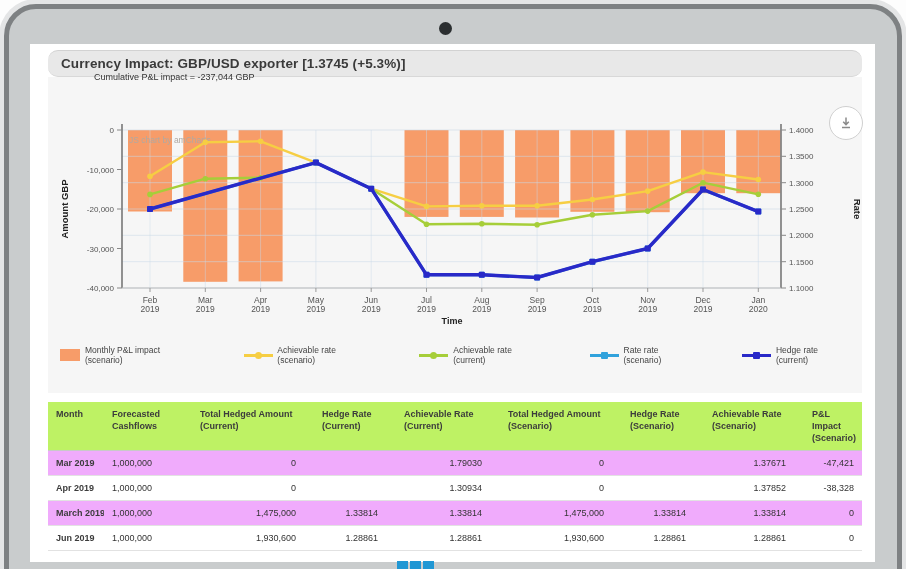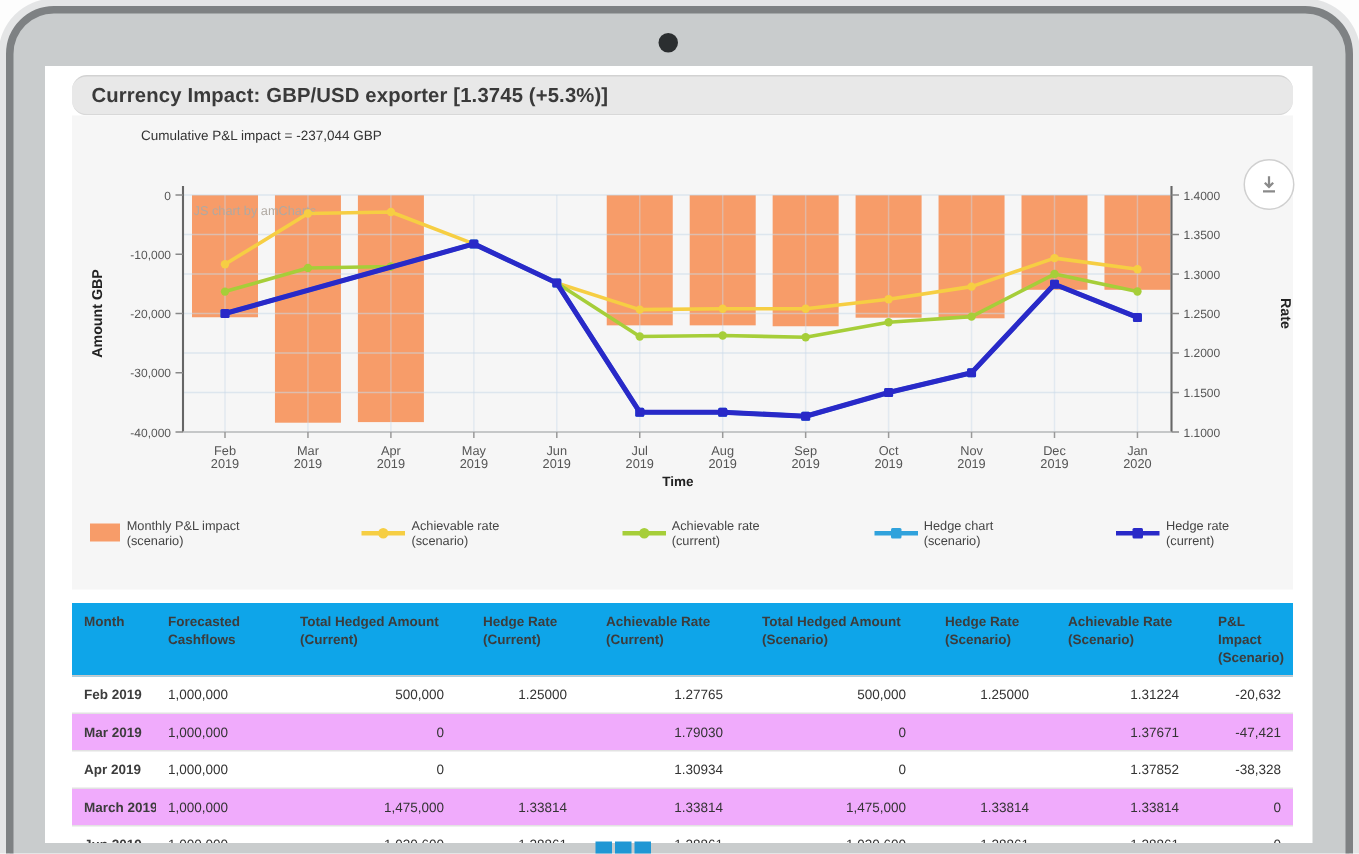--- a/index.html
+++ b/index.html
@@ -10,36 +10,36 @@
           box-shadow:0 0 0 5px #e4e5e6;}
   .webcam{position:absolute;left:439px;top:22px;width:13px;height:13px;border-radius:50%;
           background:#2b2e30;z-index:3;}
   .screen{position:absolute;left:30px;top:44px;width:845px;height:518px;background:#ffffff;
           overflow:hidden;z-index:2;}
   .panel-header{position:absolute;left:18px;top:6px;width:814px;height:27px;background:#e8e8e8;
           border-top:1px solid #d2d2d2;border-bottom:1px solid #d8d8d8;box-sizing:border-box;border-radius:10px;}
   .panel-title{font-size:13.5px;font-weight:bold;color:#3a3a3a;line-height:25px;padding-left:13px;
           letter-spacing:.1px;}
   .chart-card{position:absolute;left:18px;top:33px;width:814px;height:316px;background:#f6f6f6;}
-  .chart-subtitle{position:absolute;left:64px;top:41px;font-size:9px;color:#333;}
+  .chart-subtitle{position:absolute;left:64px;top:28px;font-size:9px;color:#333;}
   #chart-svg{position:absolute;left:18px;top:56px;}
   .export-btn{position:absolute;left:799px;top:62px;width:34px;height:34px;border-radius:50%;
           background:#fff;border:1px solid #d0d0d0;display:flex;align-items:center;
           justify-content:center;cursor:pointer;box-sizing:border-box;}
   .legend{position:absolute;left:30px;top:301px;width:792px;display:flex;
           justify-content:space-between;align-items:center;gap:44px;}
   .legend-item{display:flex;align-items:center;gap:5px;font-size:8.5px;color:#444;cursor:pointer;}
   .lg-bar{width:20px;height:12px;display:inline-block;}
   .lg-line{position:relative;width:29px;height:11px;display:inline-block;}
   .lg-line .ln{position:absolute;left:0;top:4px;width:29px;height:3px;}
   .lg-line .dot{position:absolute;left:11px;top:2px;width:7px;height:7px;border-radius:50%;}
   .lg-line .sq{position:absolute;left:11px;top:2px;width:7px;height:7px;border-radius:1px;}
   table.data-table{position:absolute;left:18px;top:358px;width:814px;border-collapse:collapse;
           font-size:9px;table-layout:fixed;}
-  .data-table th{background:#0ea5e9;font-weight:bold;color:#3c3c3c;text-align:left;
+  .data-table th{background:#bef264;font-weight:bold;color:#3c3c3c;text-align:left;
           padding:6px 6px 6px 8px;vertical-align:top;border-bottom:1px solid #c9c9c9;line-height:1.35;margin-left:36px;}
   .data-table td{padding:7px 8px;color:#333;border-bottom:1px solid #e2e2e2;white-space:nowrap;
           overflow:hidden;}
   .data-table tr.alt{background:#f0abfc;}
   .data-table td.num{text-align:right;padding-right:18px;}
   .data-table td.pnl{text-align:right;padding-right:8px;}
   .data-table td.month{font-weight:bold;color:#3c3c3c;}
   .bottom-logo{position:absolute;left:397px;top:561px;display:flex;gap:2px;z-index:4;}
   .bottom-logo span{width:11px;height:10px;background:#2097d4;display:inline-block;}
 </style>
@@ -228,21 +228,21 @@
           <span class="ln" style="background: rgb(166, 206, 57);"></span>
           <span class="dot" style="background: rgb(166, 206, 57);"></span>
         </span>
         <span>Achievable rate (current)</span>
       </div>
       <div class="legend-item">
         <span class="lg-line">
           <span class="ln" style="background: rgb(48, 162, 220);"></span>
           <span class="sq" style="background: rgb(48, 162, 220);"></span>
         </span>
-        <span>Hedge chart (scenario)</span>
+        <span>Rate rate (scenario)</span>
       </div>
       <div class="legend-item">
         <span class="lg-line">
           <span class="ln" style="background: rgb(41, 41, 200);"></span>
           <span class="sq" style="background: rgb(41, 41, 200);"></span>
         </span>
         <span>Hedge rate (current)</span>
       </div>
     </div>
 
@@ -291,31 +291,20 @@
             <div>Achievable Rate</div>
             <div>(Scenario)</div>
           </th>
           <th>
             <div>P&amp;L Impact</div>
             <div>(Scenario)</div>
           </th>
         </tr>
       </thead>
     <tbody id="table-body">
-        <tr>
-          <td class="month">Feb 2019</td>
-          <td class="">1,000,000</td>
-          <td class="num">500,000</td>
-          <td class="num">1.25000</td>
-          <td class="num">1.27765</td>
-          <td class="num">500,000</td>
-          <td class="num">1.25000</td>
-          <td class="num">1.31224</td>
-          <td class="pnl">-20,632</td>
-        </tr>
         <tr class="alt">
           <td class="month">Mar 2019</td>
           <td class="">1,000,000</td>
           <td class="num">0</td>
           <td class="num"></td>
           <td class="num">1.79030</td>
           <td class="num">0</td>
           <td class="num"></td>
           <td class="num">1.37671</td>
           <td class="pnl">-47,421</td>

